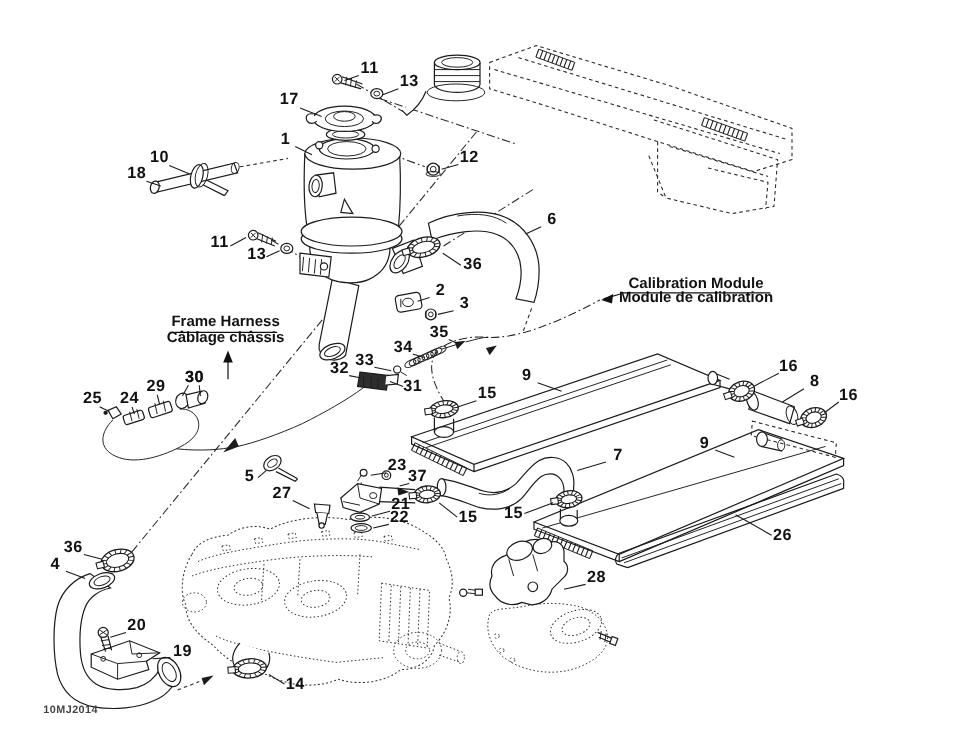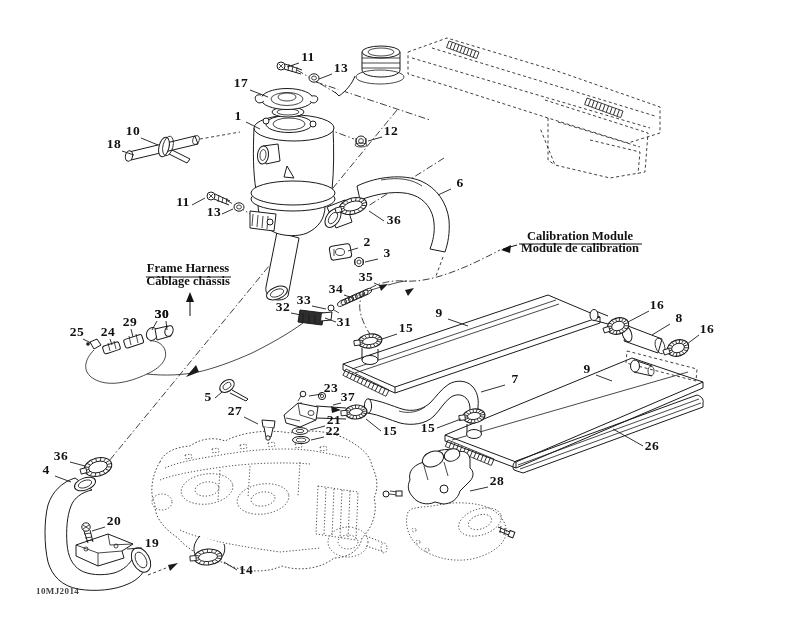--- a/index.html
+++ b/index.html
@@ -1,17 +1,17 @@
 <!DOCTYPE html>
 <html><head>
 <meta charset="utf-8">
 <style>
   html,body{margin:0;padding:0;background:#ffffff;}
   #stage{position:relative;width:800px;height:618px;background:#ffffff;overflow:hidden;
-         font-family:Liberation Serif, serif;}
+         font-family:Liberation Sans, sans-serif;}
   svg{display:block;}
   .ln{stroke:#1b1b1b;fill:none;stroke-width:1;}
   .lnw{stroke:#1b1b1b;fill:#ffffff;stroke-width:1;}
   .thin{stroke:#1b1b1b;fill:none;stroke-width:.8;}
   .phantom{stroke:#2a2a2a;fill:none;stroke-width:.9;stroke-dasharray:7 2.5 1.5 2.5;}
   .dashed{stroke:#2a2a2a;fill:none;stroke-width:.9;stroke-dasharray:3 2.6;}
   .dot{stroke:#2b2b2b;fill:none;stroke-width:.8;stroke-dasharray:1.3 1.9;}
   .dotw{stroke:#2b2b2b;fill:#ffffff;stroke-width:.85;stroke-dasharray:1.6 1.9;}
   .callout{font-size:13.5px;font-weight:600;fill:#111;letter-spacing:.4px;}
   .annot{font-size:12.5px;font-weight:600;fill:#111;}

